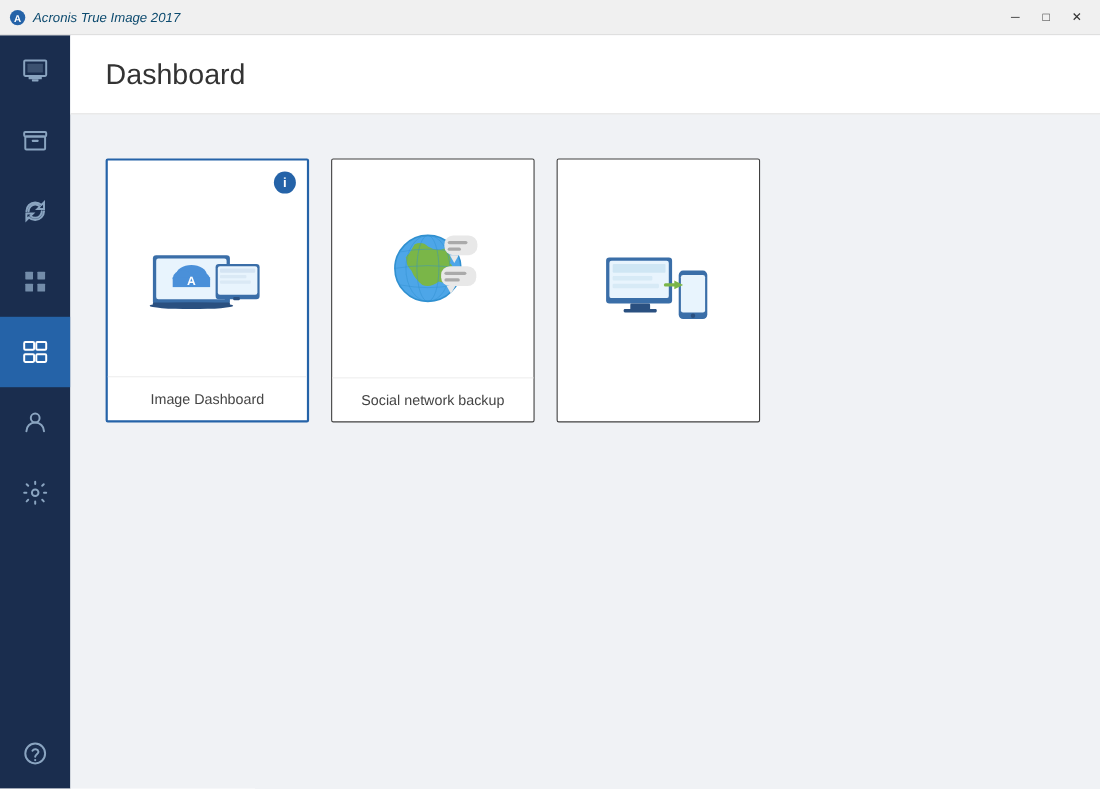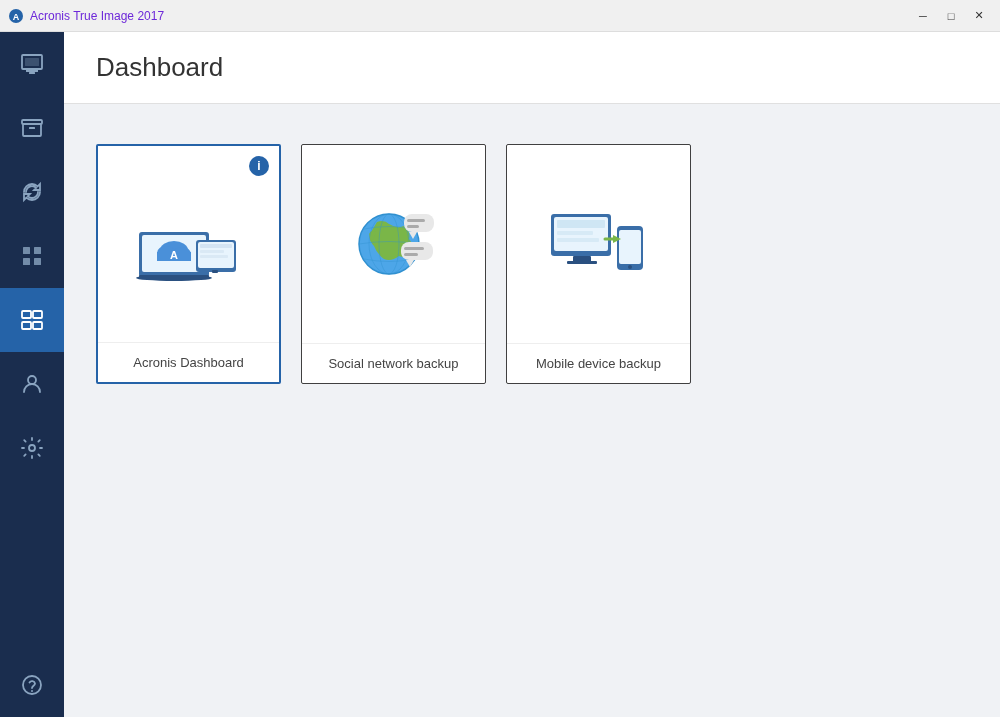--- a/index.html
+++ b/index.html
@@ -28,21 +28,22 @@
       display: flex;
       align-items: center;
       gap: 6px;
     }
     .titlebar-logo {
       width: 16px;
       height: 16px;
     }
     .titlebar-title {
       font-size: 12px;
-      color: #6d28d9;
+      color: #0c4a6e;
+      font-style: italic;
     }
     .titlebar-controls {
       display: flex;
       gap: 2px;
     }
     .titlebar-btn {
       width: 26px;
       height: 20px;
       display: flex;
       align-items: center;
@@ -302,21 +303,21 @@
             <rect x="62" y="38" width="40" height="32" rx="3" fill="#3a6ea8"></rect>
             <rect x="64" y="40" width="36" height="26" rx="2" fill="#e8f4fd"></rect>
 
             <rect x="66" y="42" width="32" height="4" rx="1" fill="#cde" opacity="0.7"></rect>
             <rect x="66" y="48" width="24" height="3" rx="1" fill="#cde" opacity="0.5"></rect>
             <rect x="66" y="53" width="28" height="3" rx="1" fill="#cde" opacity="0.5"></rect>
 
             <rect x="78" y="68" width="6" height="3" rx="1" fill="#2a5080"></rect>
           </svg>
         </div>
-        <div class="card-label">Acronis Dashboard</div>
+        <div class="card-label">Image Dashboard</div>
       </div>
 
       <div class="card">
         <div class="card-icon-area">
 
           <svg width="90" height="80" viewBox="0 0 90 80" xmlns="http://www.w3.org/2000/svg">
 
             <circle cx="40" cy="40" r="30" fill="#4da6e8"></circle>
 
             <path d="M28 18 Q35 15 40 20 Q48 25 55 22 Q62 28 60 35 Q65 40 62 48 Q58 55 50 52 Q42 58 35 55 Q28 50 25 42 Q18 35 22 28 Z" fill="#7ab648"></path>
@@ -361,18 +362,17 @@
             <rect x="8" y="34" width="42" height="4" rx="1" fill="#c5dff0" opacity="0.5"></rect>
 
             <rect x="68" y="22" width="26" height="44" rx="4" fill="#3a6ea8"></rect>
             <rect x="70" y="26" width="22" height="34" rx="2" fill="#e8f4fd"></rect>
             <circle cx="81" cy="63" r="2" fill="#2a5080"></circle>
 
             <path d="M56 35 Q62 35 64 35" fill="none" stroke="#7ab648" stroke-width="3" stroke-linecap="round"></path>
             <polygon points="64,31 72,35 64,39" fill="#7ab648"></polygon>
           </svg>
         </div>
-        <div class="card-label">Mobile device backup</div>
       </div>
 
     </div>
   </div>
 </div>
 
 </body></html>

